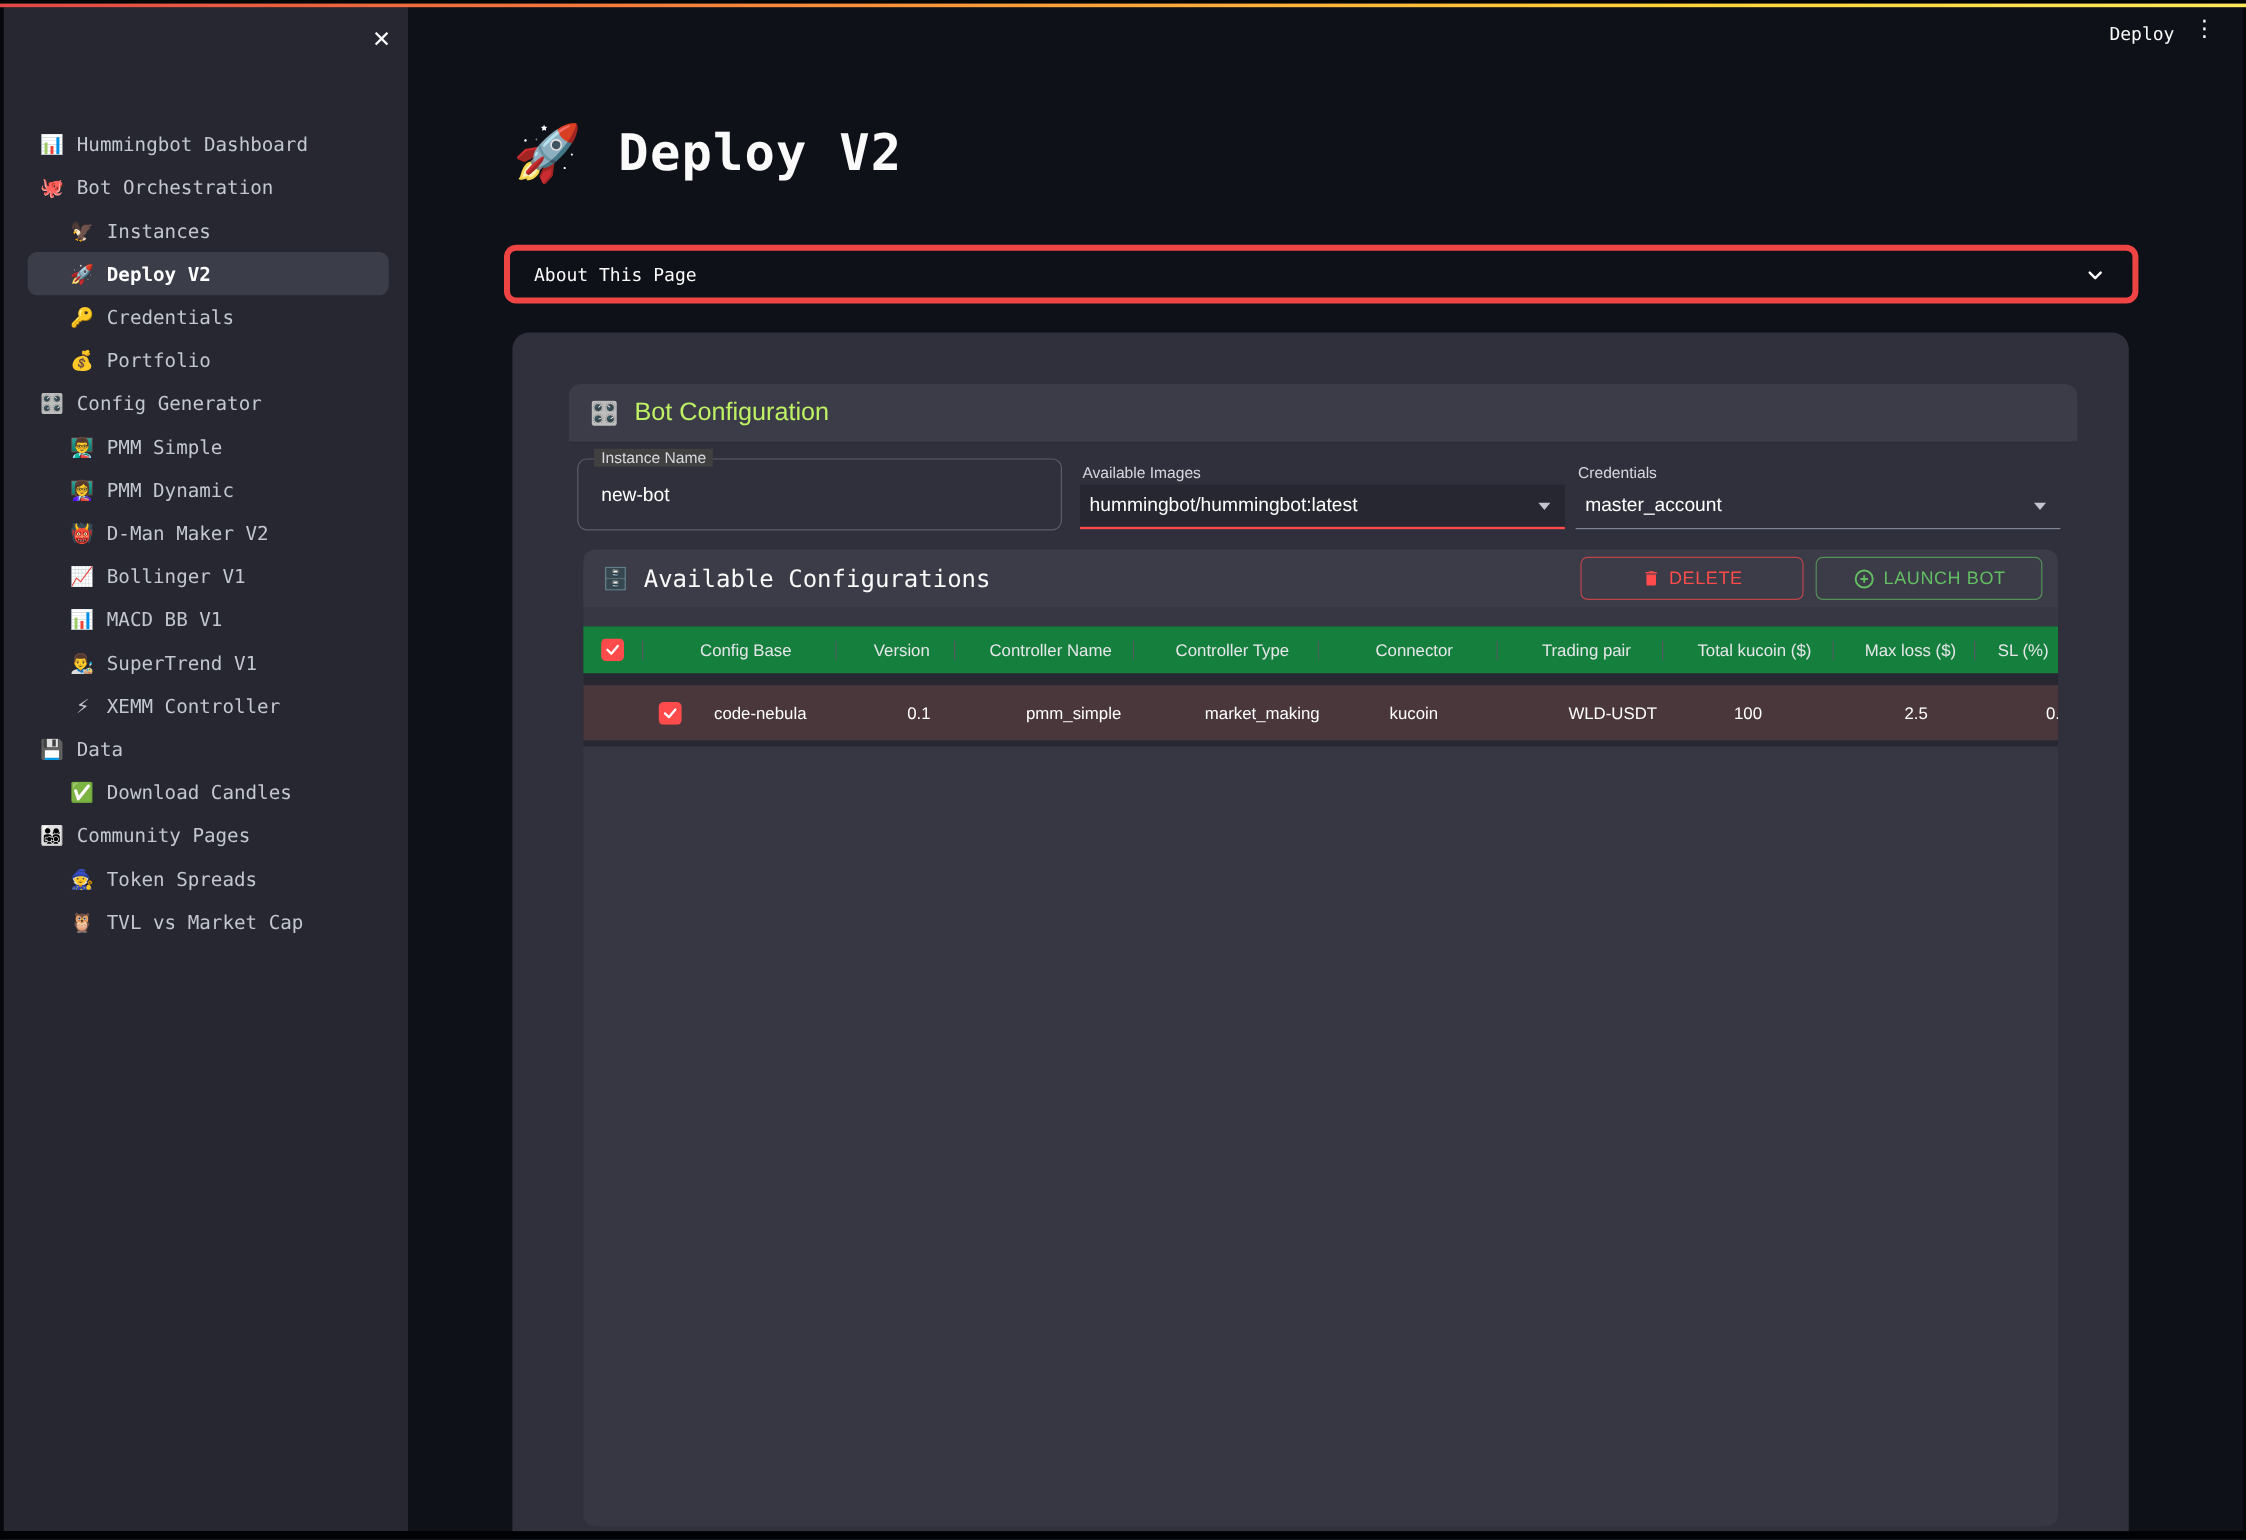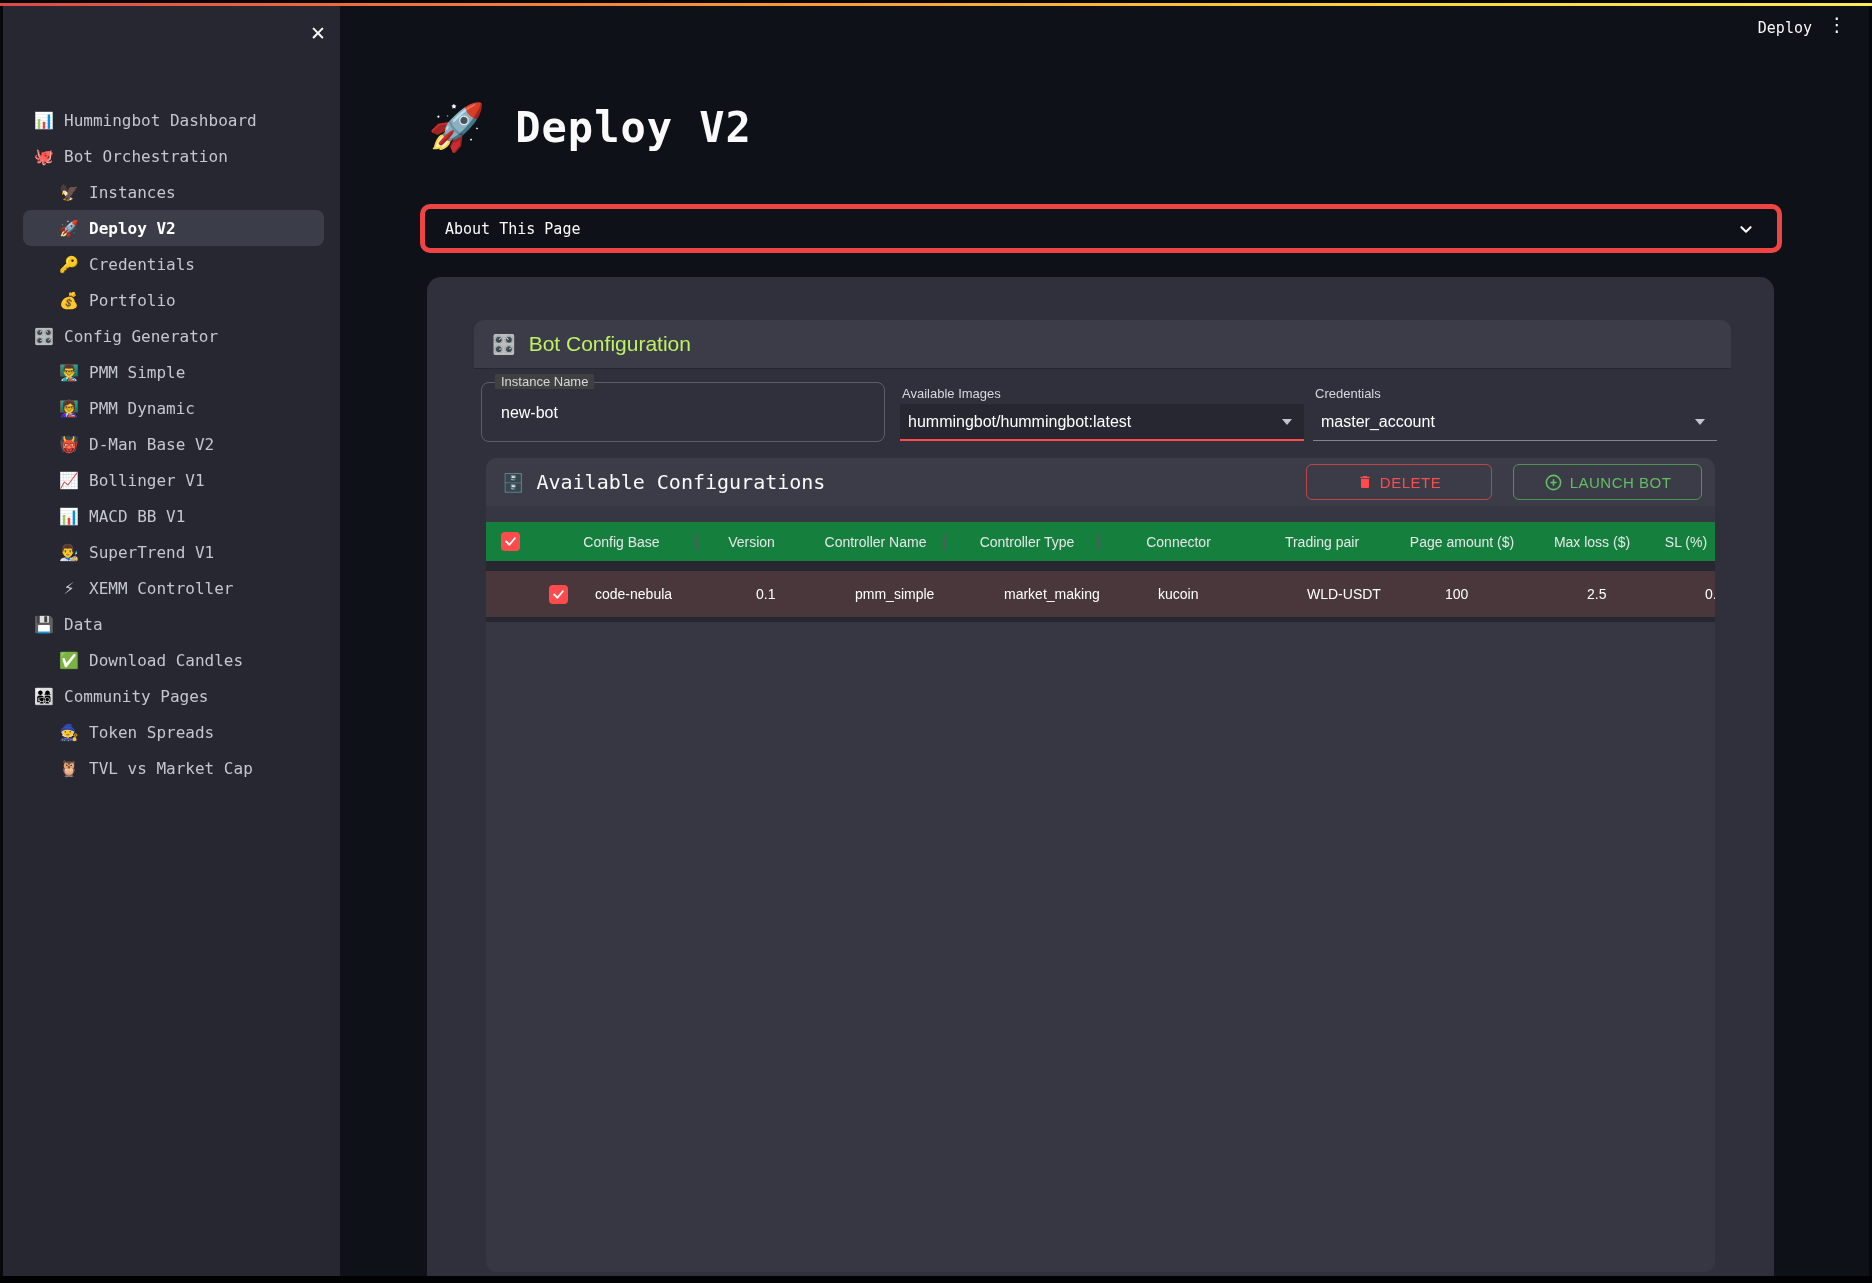--- a/index.html
+++ b/index.html
@@ -71,21 +71,21 @@
            border-top:6px solid #c2c5cd; }
 
   
   .card { position:absolute; left:486px; top:458px; width:1229px; height:814px; background:#363742;
           border-radius:10px; overflow:hidden; }
   .card-band { position:relative; height:48px; background:#3b3c48; display:flex; align-items:center;
                padding:0 13px 0 16px; border-radius:10px 10px 0 0; }
   .card-band .b-ico { font-size:18px; margin-right:12px; }
   .card-band .b-title { font-size:20px; }
 
-  .btns { margin-left:auto; display:flex; gap:21px; }
+  .btns { margin-left:auto; display:flex; gap:10px; }
   .btn { height:36px; display:flex; align-items:center; justify-content:center; gap:7px; border-radius:6px;
          background:transparent; cursor:pointer; font-family:"Liberation Sans", sans-serif; font-size:15px;
          letter-spacing:.5px; }
   .btn svg { display:block; }
   .btn-delete { width:186px; border:1px solid rgba(255,75,75,.65); color:#ff4b4b; }
   .btn-launch { width:189px; border:1px solid rgba(99,190,99,.65); color:#63be63; }
 
   
   .tablewrap { position:absolute; left:0; right:0; top:64px; height:100px; background:#262730; }
   .trow { display:grid; grid-template-columns:49px 161px 99px 149px 154px 149px 138px 142px 118px 1fr;
@@ -143,21 +143,21 @@
       <div class="nav-item level1">
         <span class="ico">👨‍🏫</span>
         <span>PMM Simple</span>
       </div>
       <div class="nav-item level1">
         <span class="ico">👩‍🏫</span>
         <span>PMM Dynamic</span>
       </div>
       <div class="nav-item level1">
         <span class="ico">👹</span>
-        <span>D-Man Base V2</span>
+        <span>D-Man Maker V2</span>
       </div>
       <div class="nav-item level1">
         <span class="ico">📈</span>
         <span>Bollinger V1</span>
       </div>
       <div class="nav-item level1">
         <span class="ico">📊</span>
         <span>MACD BB V1</span>
       </div>
       <div class="nav-item level1">
@@ -258,21 +258,21 @@
               <path d="M4 12l6 6L20 6"></path>
             </svg>
           </div>
         </div>
         <div class="cell sep">Config Base</div>
         <div class="cell sep">Version</div>
         <div class="cell sep">Controller Name</div>
         <div class="cell sep">Controller Type</div>
         <div class="cell sep">Connector</div>
         <div class="cell sep">Trading pair</div>
-        <div class="cell sep">Page amount ($)</div>
+        <div class="cell sep">Total kucoin ($)</div>
         <div class="cell sep">Max loss ($)</div>
         <div class="cell sep">SL (%)</div>
       </div>
     <div class="trow tdata">
         <div class="cell check">
           <div class="cb">
             <svg width="13" height="13" viewBox="0 0 24 24" fill="none" stroke="#ffffff" stroke-width="3.5" stroke-linecap="round" stroke-linejoin="round">
               <path d="M4 12l6 6L20 6"></path>
             </svg>
           </div>

